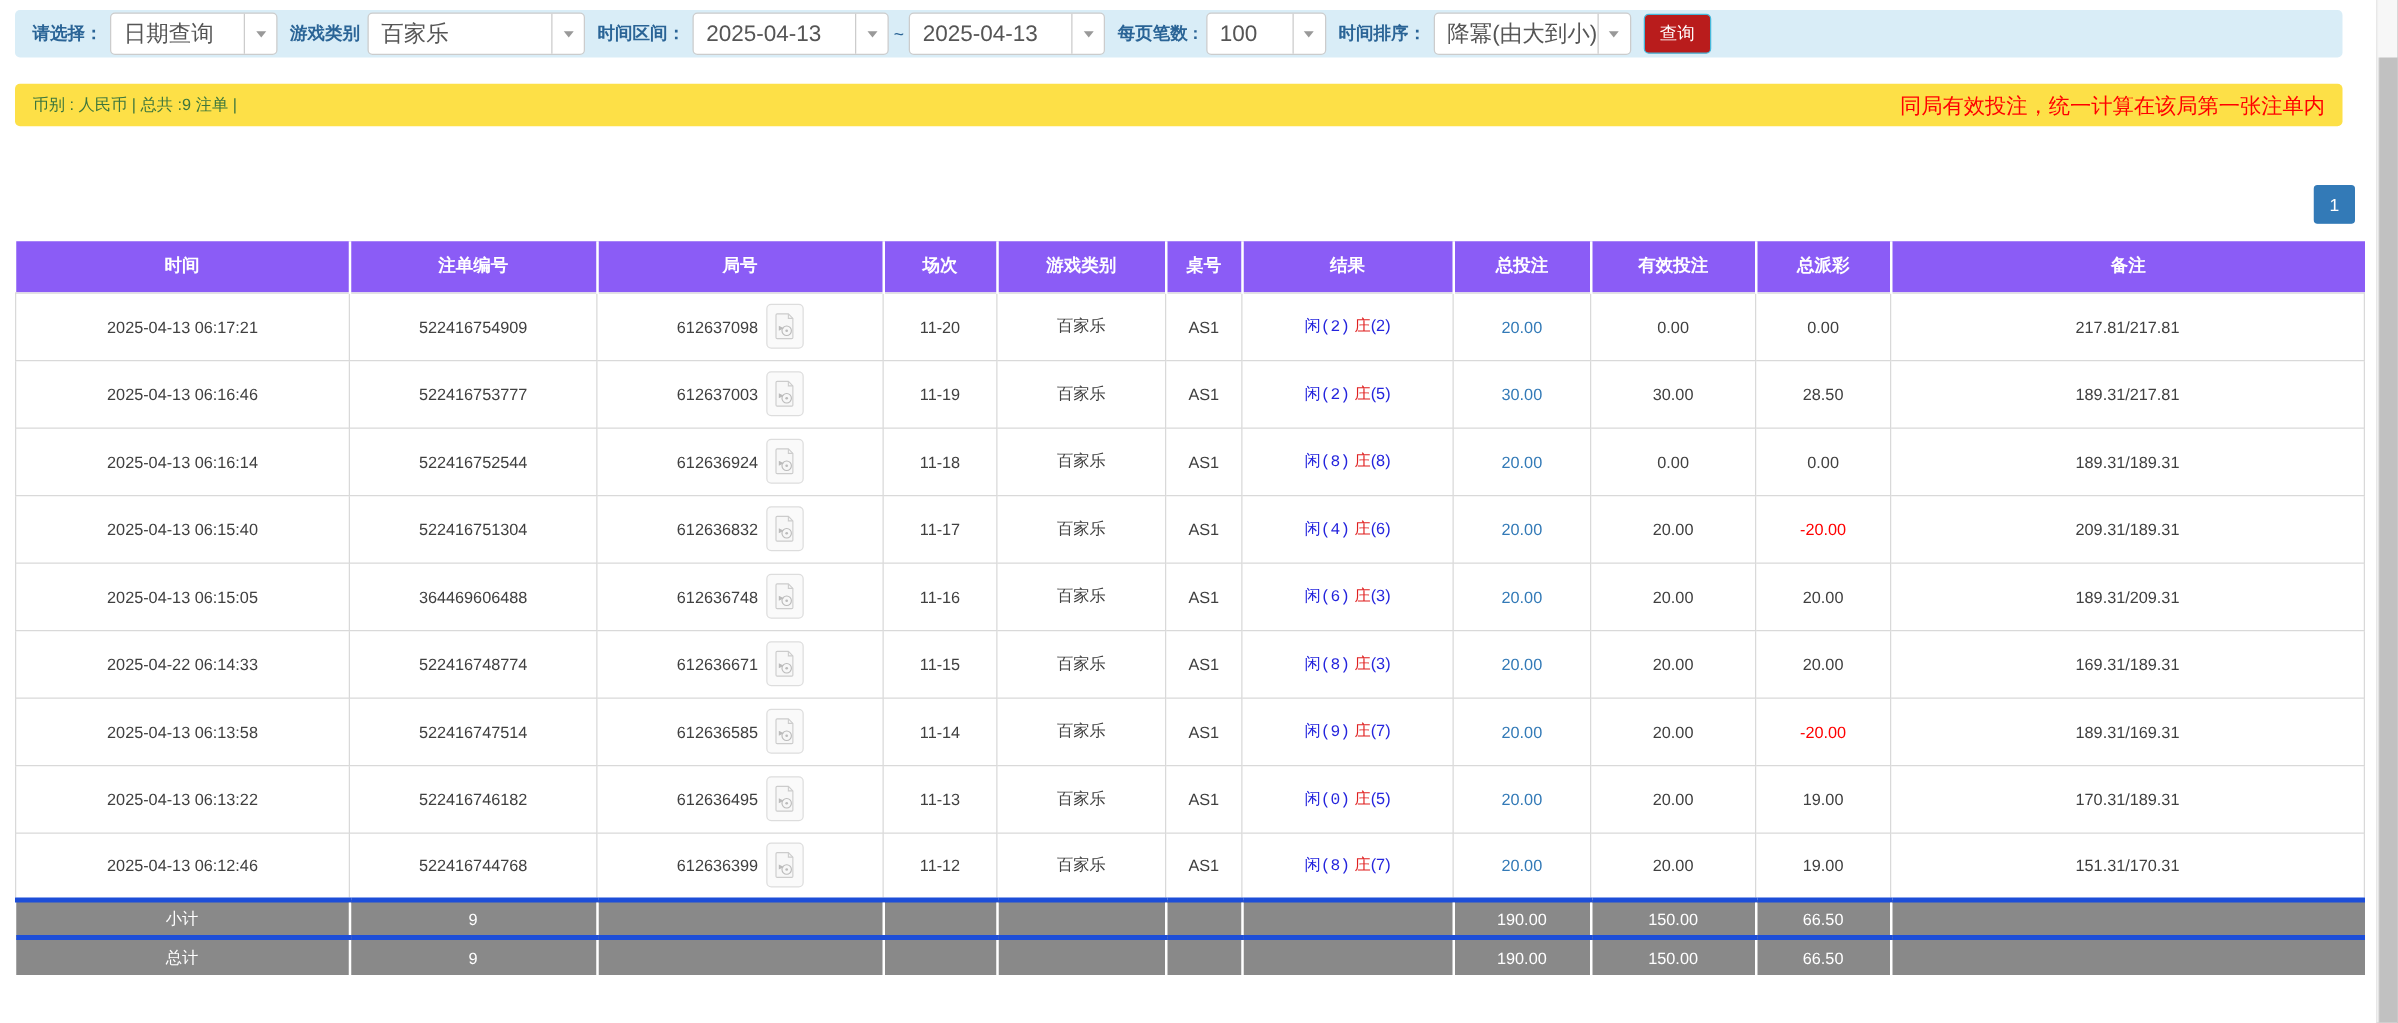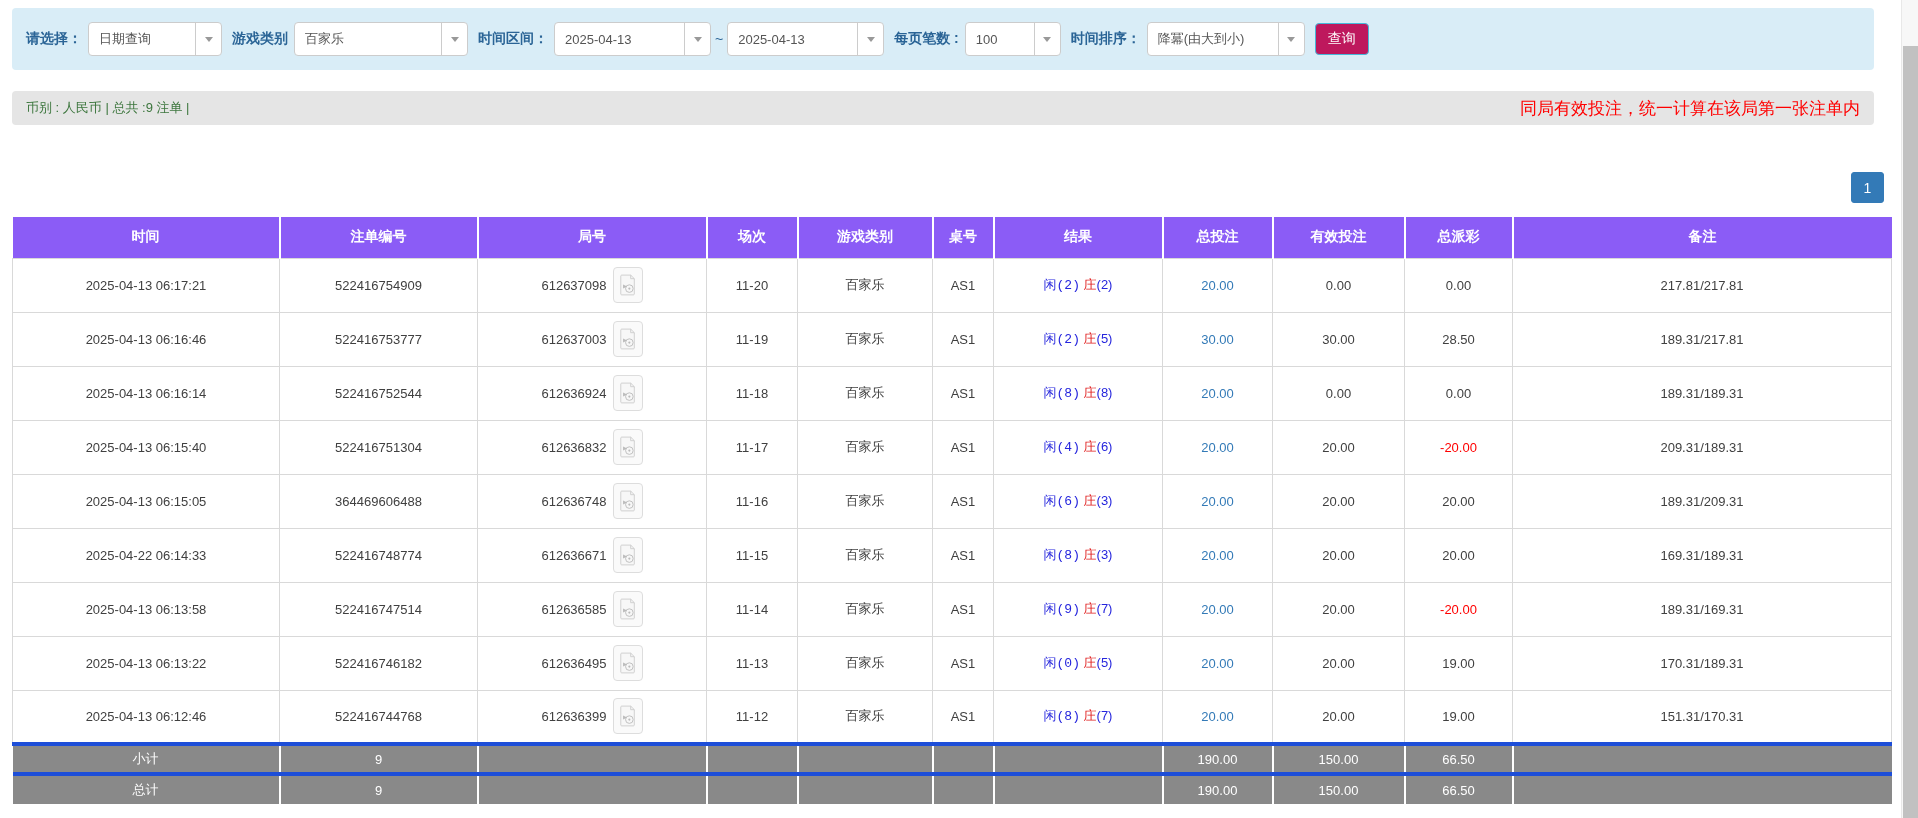--- a/index.html
+++ b/index.html
@@ -1,36 +1,36 @@
 <!DOCTYPE html>
 <html><head>
 <meta charset="utf-8">
 <style>
   * { margin:0; padding:0; box-sizing:border-box; }
   html,body { width:1918px; height:818px; background:#fff; overflow:hidden;
               font-family:"Liberation Sans","DejaVu Sans",sans-serif; }
 
   
-  .filter-bar { margin:8px 44px 0 12px; height:62px; background:#d9edf7;
+  .filter-bar { margin:8px 44px 0 12px; height:38px; background:#d9edf7;
                 border-radius:4px; display:flex; align-items:center; padding:0 12px; }
   .f-label { color:#2a6496; font-weight:bold; font-size:14px; white-space:nowrap; margin:0 6px 0 10px; }
   .f-label:first-child { margin-left:2px; }
   .selectbox { background:#fff; border:1px solid #ccc; border-radius:4px; height:34px;
                display:flex; align-items:center; cursor:pointer; }
-  .selectbox .sel-text { flex:1; padding:0 10px; font-size:13px; color:#555; white-space:nowrap; overflow:hidden; }
+  .selectbox .sel-text { flex:1; padding:0 10px; font-size:18px; color:#555; white-space:nowrap; overflow:hidden; }
   .selectbox .sel-caret { width:26px; align-self:stretch; border-left:1px solid #ccc;
                           display:flex; align-items:center; justify-content:center; }
   .caret { width:0; height:0; border-left:4px solid transparent; border-right:4px solid transparent;
            border-top:5px solid #999; }
   .tilde { color:#2a6496; font-size:14px; margin:0 4px; }
-  .btn-search { margin-left:10px; height:32px; padding:0 12px; background:#be185d;
+  .btn-search { margin-left:10px; height:32px; padding:0 12px; background:#b91c1c;
                 border:1px solid #46b8da; border-radius:4px; color:#fff; font-size:14px; cursor:pointer; }
 
   
-  .info-bar { margin:21px 44px 0 12px; height:34px; background:#e5e5e5; border-radius:4px;
+  .info-bar { margin:21px 44px 0 12px; height:34px; background:#fde047; border-radius:4px;
               display:flex; align-items:center; justify-content:space-between; padding:0 14px; }
   .info-summary { color:#3c763d; font-size:13px; }
   .info-notice  { color:#ff0000; font-size:17px; }
 
   
   .page-row { margin:47px 34px 0 12px; height:32px; display:flex; justify-content:flex-end; }
   .page-btn { min-width:33px; height:31px; background:#337ab7; border:1px solid #337ab7;
               border-radius:3px; color:#fff; font-size:14px; display:flex;
               align-items:center; justify-content:center; cursor:pointer; }
 

